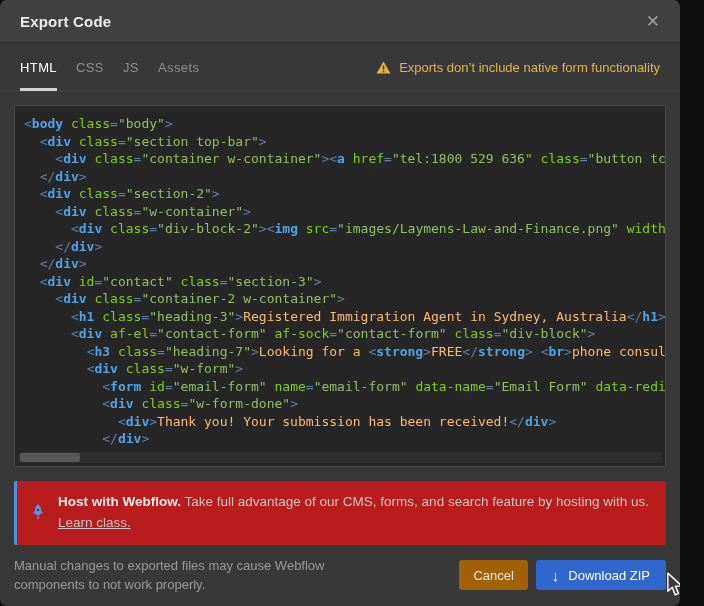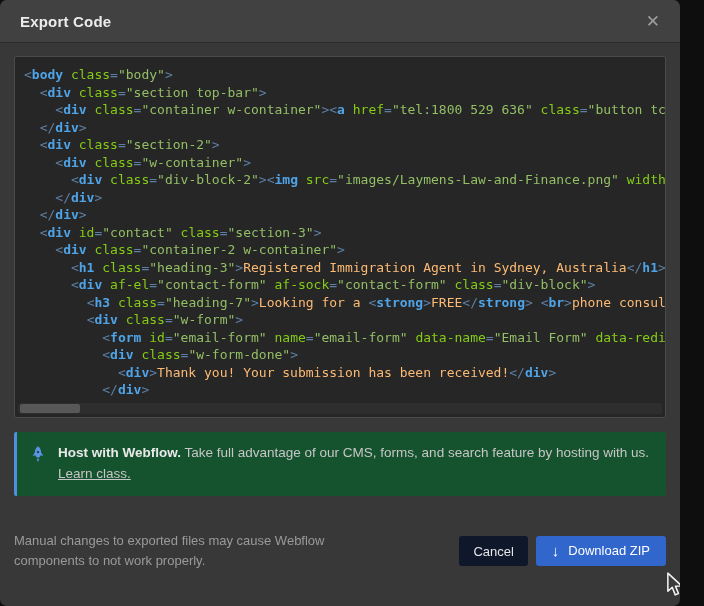--- a/index.html
+++ b/index.html
@@ -33,50 +33,66 @@
   .tok-p{color:#5d7fa3;}
   .tok-a{color:#84cc16;}
   .tok-s{color:#93bf65;}
   .tok-x{color:#fdba74;text-align:right;}
   .hscroll{position:absolute;left:3px;right:3px;bottom:3px;height:11px;
            background:#2e2e2e;border-radius:2px;}
   .thumb{position:absolute;left:2px;top:1px;height:9px;width:60px;
          background:#585858;border-radius:2px;cursor:pointer;}
 
   
-  .infobox{flex:0 0 auto;margin:14px 14px 0;background:#14532d;
+  .infobox{flex:0 0 auto;margin:14px 14px 0;background:#b91c1c;
            border-left:3px solid #4f8fe0;border-radius:2px;
-           display:flex;align-items:flex-start;gap:11px;padding:11px 14px 11px 12px;}
+           display:flex;align-items:center;gap:11px;padding:11px 14px 11px 12px;}
   .rocket{margin-top:2px;flex:0 0 auto;}
   .info-text{color:#c6c6c6;font-size:13.5px;line-height:1.5;}
   .info-bold{color:#e9e9e9;font-weight:700;}
   .learn{display:inline-block;color:#c6c6c6;text-decoration:underline;margin-top:1px;cursor:pointer;}
 
   
   .footer{flex:1;display:flex;align-items:center;padding:0 14px;gap:8px;}
   .note{color:#9a9a9a;font-size:13px;line-height:1.5;max-width:352px;margin-right:auto;}
   .btn{border:none;border-radius:3px;font-size:13px;font-family:inherit;height:30px;cursor:pointer;}
-  .cancel{background:#0f172a;color:#e6e6e6;padding:8px 14px;}
+  .cancel{background:#a16207;color:#e6e6e6;padding:8px 14px;}
   .download{background:#3166cc;color:#ffffff;padding:0 16px;display:flex;
             align-items:center;gap:9px;}
   .dl-ic{font-size:15px;font-weight:700;line-height:1;}
 
   .cursor{position:absolute;left:666px;top:572px;z-index:10;}
 </style>
 </head>
 <body>
 
 <div class="stage">
   <div class="modal">
 
     <div class="titlebar">
       <div class="title">Export Code</div>
       <div class="close">✕</div>
     </div>
 
+    <div class="tabsrow">
+      <div class="tab active">HTML</div>
+      <div class="tab">CSS</div>
+      <div class="tab">JS</div>
+      <div class="tab">Assets</div>
+      <div class="warning">
+        <span>
+          <svg width="15" height="13" viewBox="0 0 15 13">
+            <path d="M7.5 0.5 L14.5 12.5 L0.5 12.5 Z" fill="#e0b73f"></path>
+            <rect x="6.8" y="4.6" width="1.5" height="4.2" fill="#3a3a3a"></rect>
+            <rect x="6.8" y="9.8" width="1.5" height="1.5" fill="#3a3a3a"></rect>
+          </svg>
+        </span>
+        <span>Exports don’t include native form functionality</span>
+      </div>
+    </div>
 
     <div class="codebox">
       <div class="code-lines"><div><span class="tok-p">&lt;</span><span class="tok-t">body</span><span class="tok-x"> </span><span class="tok-a">class</span><span class="tok-p">=</span><span class="tok-s">"body"</span><span class="tok-p">&gt;</span></div><div><span class="tok-x">  </span><span class="tok-p">&lt;</span><span class="tok-t">div</span><span class="tok-x"> </span><span class="tok-a">class</span><span class="tok-p">=</span><span class="tok-s">"section top-bar"</span><span class="tok-p">&gt;</span></div><div><span class="tok-x">    </span><span class="tok-p">&lt;</span><span class="tok-t">div</span><span class="tok-x"> </span><span class="tok-a">class</span><span class="tok-p">=</span><span class="tok-s">"container w-container"</span><span class="tok-p">&gt;&lt;</span><span class="tok-t">a</span><span class="tok-x"> </span><span class="tok-a">href</span><span class="tok-p">=</span><span class="tok-s">"tel:1800 529 636"</span><span class="tok-x"> </span><span class="tok-a">class</span><span class="tok-p">=</span><span class="tok-s">"button tc</span></div><div><span class="tok-x">  </span><span class="tok-p">&lt;/</span><span class="tok-t">div</span><span class="tok-p">&gt;</span></div><div><span class="tok-x">  </span><span class="tok-p">&lt;</span><span class="tok-t">div</span><span class="tok-x"> </span><span class="tok-a">class</span><span class="tok-p">=</span><span class="tok-s">"section-2"</span><span class="tok-p">&gt;</span></div><div><span class="tok-x">    </span><span class="tok-p">&lt;</span><span class="tok-t">div</span><span class="tok-x"> </span><span class="tok-a">class</span><span class="tok-p">=</span><span class="tok-s">"w-container"</span><span class="tok-p">&gt;</span></div><div><span class="tok-x">      </span><span class="tok-p">&lt;</span><span class="tok-t">div</span><span class="tok-x"> </span><span class="tok-a">class</span><span class="tok-p">=</span><span class="tok-s">"div-block-2"</span><span class="tok-p">&gt;&lt;</span><span class="tok-t">img</span><span class="tok-x"> </span><span class="tok-a">src</span><span class="tok-p">=</span><span class="tok-s">"images/Laymens-Law-and-Finance.png"</span><span class="tok-x"> </span><span class="tok-a">width</span></div><div><span class="tok-x">    </span><span class="tok-p">&lt;/</span><span class="tok-t">div</span><span class="tok-p">&gt;</span></div><div><span class="tok-x">  </span><span class="tok-p">&lt;/</span><span class="tok-t">div</span><span class="tok-p">&gt;</span></div><div><span class="tok-x">  </span><span class="tok-p">&lt;</span><span class="tok-t">div</span><span class="tok-x"> </span><span class="tok-a">id</span><span class="tok-p">=</span><span class="tok-s">"contact"</span><span class="tok-x"> </span><span class="tok-a">class</span><span class="tok-p">=</span><span class="tok-s">"section-3"</span><span class="tok-p">&gt;</span></div><div><span class="tok-x">    </span><span class="tok-p">&lt;</span><span class="tok-t">div</span><span class="tok-x"> </span><span class="tok-a">class</span><span class="tok-p">=</span><span class="tok-s">"container-2 w-container"</span><span class="tok-p">&gt;</span></div><div><span class="tok-x">      </span><span class="tok-p">&lt;</span><span class="tok-t">h1</span><span class="tok-x"> </span><span class="tok-a">class</span><span class="tok-p">=</span><span class="tok-s">"heading-3"</span><span class="tok-p">&gt;</span><span class="tok-x">Registered Immigration Agent in Sydney, Australia</span><span class="tok-p">&lt;/</span><span class="tok-t">h1</span><span class="tok-p">&gt;</span></div><div><span class="tok-x">      </span><span class="tok-p">&lt;</span><span class="tok-t">div</span><span class="tok-x"> </span><span class="tok-a">af-el</span><span class="tok-p">=</span><span class="tok-s">"contact-form"</span><span class="tok-x"> </span><span class="tok-a">af-sock</span><span class="tok-p">=</span><span class="tok-s">"contact-form"</span><span class="tok-x"> </span><span class="tok-a">class</span><span class="tok-p">=</span><span class="tok-s">"div-block"</span><span class="tok-p">&gt;</span></div><div><span class="tok-x">        </span><span class="tok-p">&lt;</span><span class="tok-t">h3</span><span class="tok-x"> </span><span class="tok-a">class</span><span class="tok-p">=</span><span class="tok-s">"heading-7"</span><span class="tok-p">&gt;</span><span class="tok-x">Looking for a </span><span class="tok-p">&lt;</span><span class="tok-t">strong</span><span class="tok-p">&gt;</span><span class="tok-x">FREE</span><span class="tok-p">&lt;/</span><span class="tok-t">strong</span><span class="tok-p">&gt;</span><span class="tok-x"> </span><span class="tok-p">&lt;</span><span class="tok-t">br</span><span class="tok-p">&gt;</span><span class="tok-x">phone consul</span></div><div><span class="tok-x">        </span><span class="tok-p">&lt;</span><span class="tok-t">div</span><span class="tok-x"> </span><span class="tok-a">class</span><span class="tok-p">=</span><span class="tok-s">"w-form"</span><span class="tok-p">&gt;</span></div><div><span class="tok-x">          </span><span class="tok-p">&lt;</span><span class="tok-t">form</span><span class="tok-x"> </span><span class="tok-a">id</span><span class="tok-p">=</span><span class="tok-s">"email-form"</span><span class="tok-x"> </span><span class="tok-a">name</span><span class="tok-p">=</span><span class="tok-s">"email-form"</span><span class="tok-x"> </span><span class="tok-a">data-name</span><span class="tok-p">=</span><span class="tok-s">"Email Form"</span><span class="tok-x"> </span><span class="tok-a">data-redi</span></div><div><span class="tok-x">          </span><span class="tok-p">&lt;</span><span class="tok-t">div</span><span class="tok-x"> </span><span class="tok-a">class</span><span class="tok-p">=</span><span class="tok-s">"w-form-done"</span><span class="tok-p">&gt;</span></div><div><span class="tok-x">            </span><span class="tok-p">&lt;</span><span class="tok-t">div</span><span class="tok-p">&gt;</span><span class="tok-x">Thank you! Your submission has been received!</span><span class="tok-p">&lt;/</span><span class="tok-t">div</span><span class="tok-p">&gt;</span></div><div><span class="tok-x">          </span><span class="tok-p">&lt;/</span><span class="tok-t">div</span><span class="tok-p">&gt;</span></div></div>
       <div class="hscroll">
         <div class="thumb"></div>
       </div>
     </div>
 
     <div class="infobox">
       <span class="rocket">

